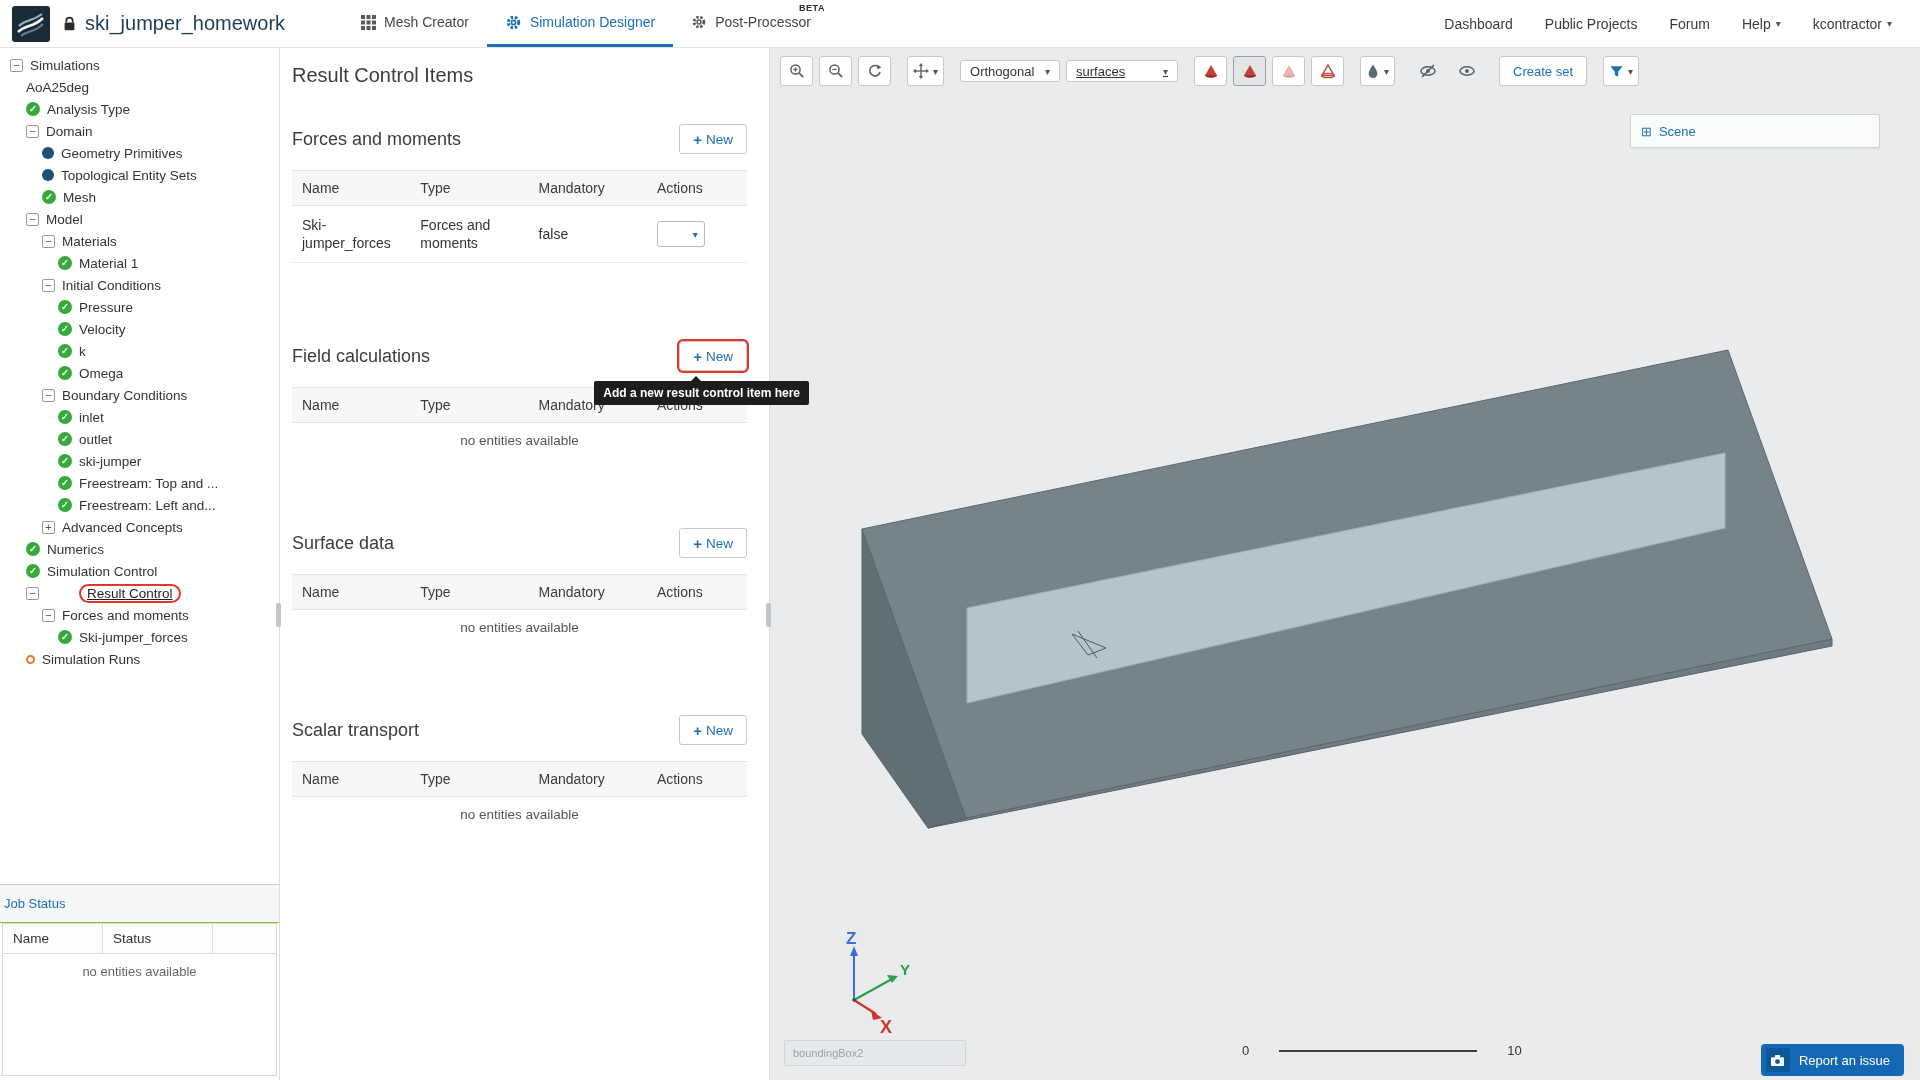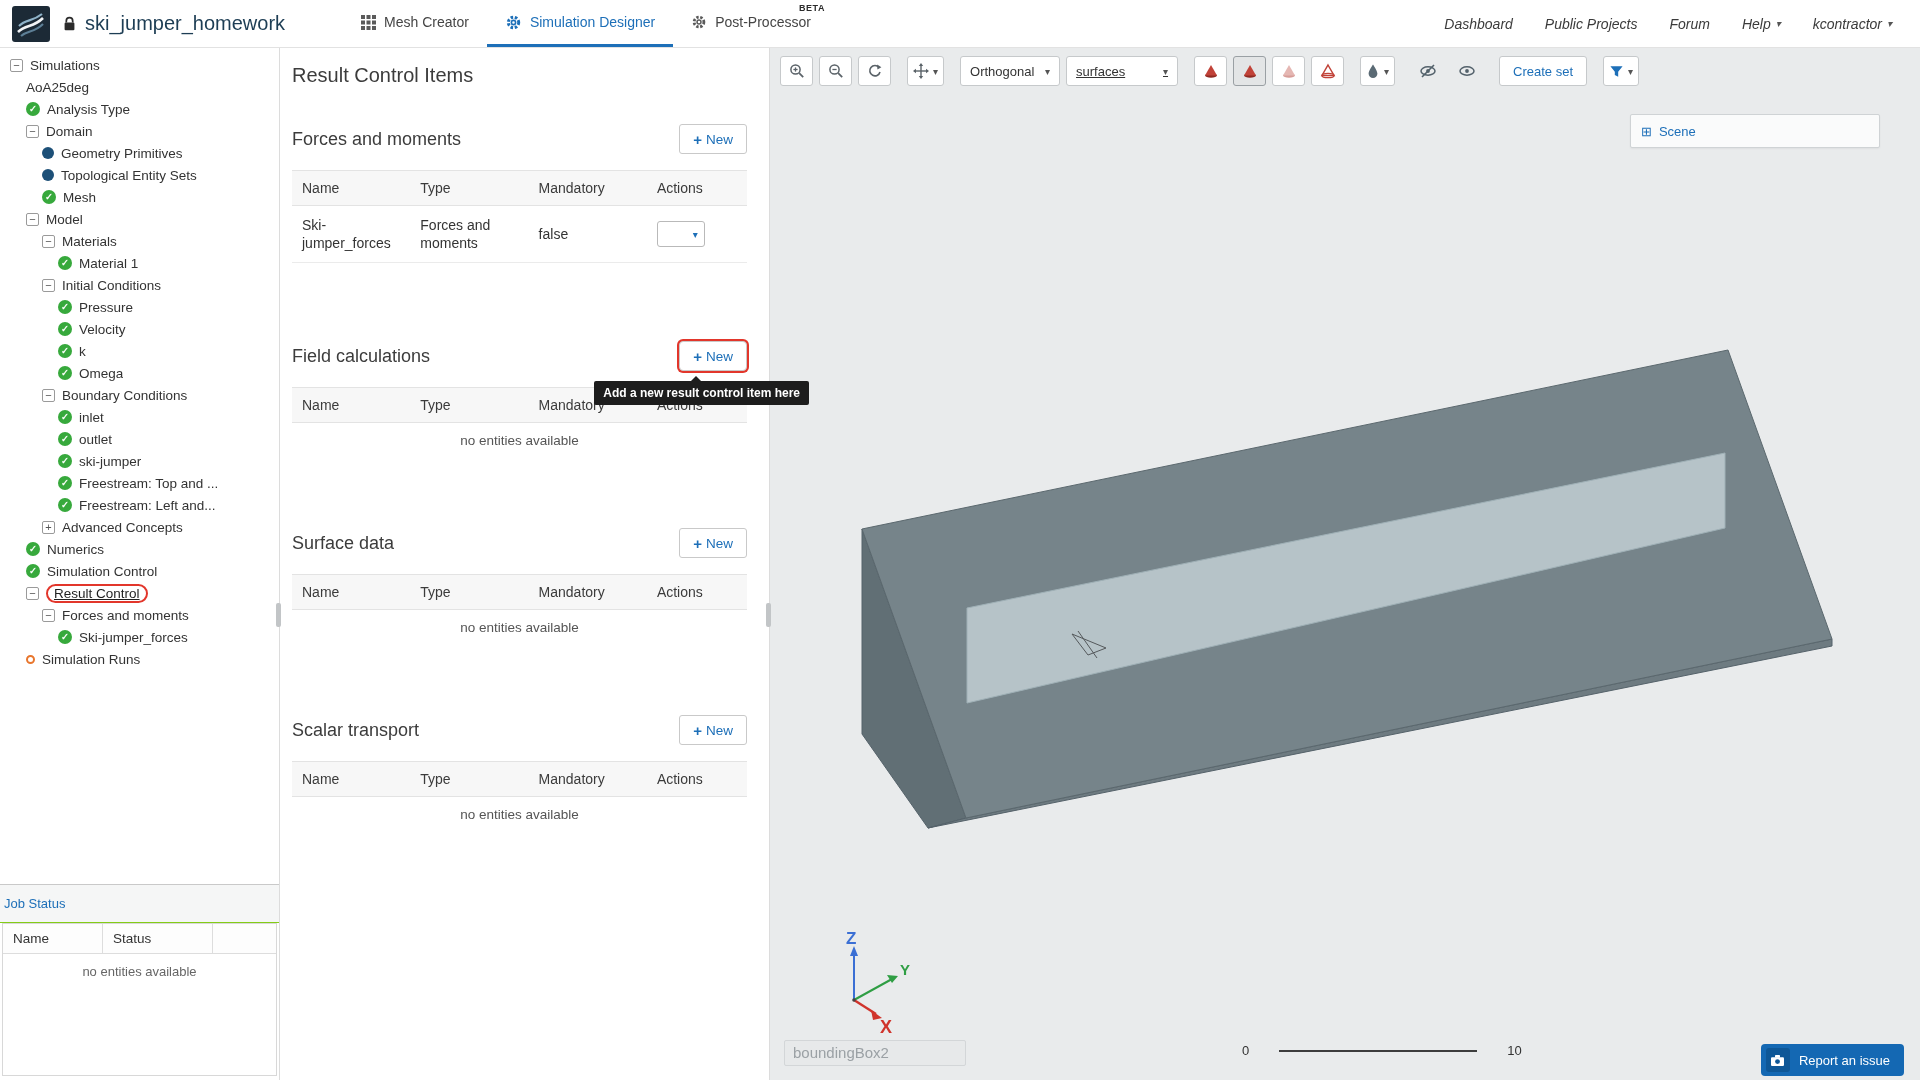--- a/index.html
+++ b/index.html
@@ -11,40 +11,40 @@
   .logo { width:38px; height:36px; flex:none; margin-right:12px; cursor:pointer; }
   .lock { margin-right:8px; display:flex; align-items:center; }
   .proj-title { font-size:20px; color:#1d3d54; font-weight:500; white-space:nowrap; }
   .tabs { display:flex; height:100%; margin-left:58px; }
   .nav-tab { display:flex; align-items:center; gap:8px; padding:0 18px; height:100%; position:relative; font-size:14px; color:#454545; cursor:pointer; border-bottom:3px solid transparent; }
   .nav-tab .tab-ic { color:#5a5a5a; display:flex; }
   .nav-tab.active { color:#1d6fb8; border-bottom-color:#1d6fb8; }
   .nav-tab.active .tab-ic { color:#1d6fb8; }
   .beta { position:absolute; top:3px; right:4px; font-size:9px; font-weight:bold; color:#2b2b2b; letter-spacing:.5px;padding-left:24px; }
   .nav-right { margin-left:auto; display:flex; align-items:center; gap:32px; padding-right:28px; font-size:14px; color:#3b3b3b; }
-  .nav-link { cursor:pointer; white-space:nowrap; display:flex; align-items:center; gap:5px;font-style:italic; }
+  .nav-link { cursor:pointer; white-space:nowrap; display:flex; align-items:center; gap:5px; }
   .caret { font-size:10px; color:#555; }
 
   
   .main { display:flex; height:1032px; position:relative; }
   .grip { position:absolute; width:5px; height:24px; background:#c2c5c7; border-radius:2px; top:555px; z-index:4; }
   .grip.g1 { left:276px; } .grip.g2 { left:766px; }
 
   
   .navigator { width:280px; flex:none; border-right:1px solid #dcdcdc; position:relative; background:#fff; }
   .nav-head { font-size:19px; color:#3a3a3a; font-weight:400; padding:16px 12px 14px; }
   .tree { margin-top:6px; }
   .tree-item { display:flex; align-items:center; gap:7px; height:22px; font-size:13.5px; color:#333; cursor:pointer; white-space:nowrap; }
   .t-ic { flex:none; display:inline-block; }
   .t-minus, .t-plus { width:13px; height:13px; border:1px solid #9a9a9a; background:#fff; color:#555; font-size:11px; line-height:10px; text-align:center; border-radius:2px; }
   .t-check { width:14px; height:14px; border-radius:50%; background:#37a93c; color:#fff; font-size:9.5px; line-height:14px; text-align:center; font-weight:bold; }
   .t-dot { width:12px; height:12px; border-radius:50%; background:#1d5078; }
   .t-ring { width:9px; height:9px; border-radius:50%; border:2px solid #e8762d; background:#fff; }
   .t-label { overflow:hidden; text-overflow:ellipsis; }
-  .t-hl { border:2px solid #e2362b; border-radius:10px; padding:0 6px; text-decoration:underline; font-weight:500; color:#1f1f1f; }
+  .t-hl { border:2px solid #e2362b; border-radius:10px; padding:0 6px; text-decoration:underline; font-weight:500; color:#1f1f1f;margin-left:33px; }
 
   
   .job-status { position:absolute; bottom:0; left:0; width:100%; height:196px; border-top:1px solid #c9c9c9; background:#fff; }
   .js-title { height:38px; background:#f5f6f6; display:flex; align-items:center; padding:0 4px; color:#1d6fb8; font-size:13px; border-bottom:1px solid #84cc16; }
   .js-body { border:1px solid #d8d8d8; margin:0 2px; height:calc(100% - 42px); background:#fff; }
   .js-cols { display:grid; grid-template-columns:100px 110px 1fr; height:30px; border-bottom:1px solid #ddd; background:#fdfdfd; }
   .js-col { border-right:1px solid #ddd; padding-left:10px; font-size:13.5px; color:#333; line-height:29px; }
   .js-col:last-child { border-right:none; }
   .js-empty { text-align:center; color:#666; font-size:13px; padding-top:10px; }
 
@@ -67,28 +67,28 @@
   .mini-select { width:48px; height:26px; border:1px solid #b9b9b9; border-radius:3px; background:#fff; display:flex; align-items:center; justify-content:flex-end; padding-right:6px; cursor:pointer; }
   .mini-select .caret { color:#1d6fb8; }
   .rc-empty { text-align:center; font-size:13.5px; color:#555; padding:10px 0 2px; }
 
   
   .viewport { flex:1; position:relative; background:#e9ebec; overflow:hidden; }
   .vp-toolbar { position:absolute; top:8px; left:10px; display:flex; align-items:center; gap:6px; z-index:5; }
   .vbtn { height:30px; min-width:33px; background:#fff; border:1px solid #c6c9cb; border-radius:3px; display:flex; align-items:center; justify-content:center; color:#5a6268; cursor:pointer; padding:0 5px; gap:4px; font-family:inherit; }
   .vbtn.flat { background:transparent; border-color:transparent; color:#53616b; }
   .vbtn.active { background:#e3e5e6; border-color:#9aa0a4; }
-  .vsel { height:30px; background:#fff; border:1px solid #c6c9cb; border-radius:3px; display:flex; align-items:center; justify-content:space-between; padding:8px 9px; font-size:13px; color:#333; cursor:pointer; }
+  .vsel { height:22px; background:#fff; border:1px solid #c6c9cb; border-radius:3px; display:flex; align-items:center; justify-content:space-between; padding:8px 9px; font-size:13px; color:#333; cursor:pointer; }
   .w-proj { width:100px; } .w-disp { width:112px;text-decoration:underline; }
   .gap { margin-left:10px; }
   .create-set { height:30px; background:#fff; border:1px solid #c6c9cb; border-radius:3px; color:#1d6fb8; font-size:13px; padding:0 13px; cursor:pointer; font-family:inherit; }
   .scene-bar { position:absolute; top:66px; right:40px; width:250px; height:34px; background:#fafbfb; border:1px solid #cfd3d5; border-radius:2px; display:flex; align-items:center; gap:7px; padding:0 10px; color:#1d6fb8; font-size:13px; z-index:4; cursor:pointer; box-shadow:0 1px 2px rgba(0,0,0,.05); }
   .scene-plus { font-size:13px; color:#1d6fb8; }
   .scene-svg { position:absolute; inset:0; }
-  .bbox-input { position:absolute; left:14px; bottom:14px; width:182px; height:26px; background:#e7e9ea; border:1px solid #d3d6d8; border-radius:2px; color:#9ba1a5; font-size:15px; line-height:24px; padding:0 8px; }
+  .bbox-input { position:absolute; left:14px; bottom:14px; width:182px; height:26px; background:#e7e9ea; border:1px solid #d3d6d8; border-radius:2px; color:#9ba1a5; font-size:11px; line-height:24px; padding:0 8px; }
   .scalebar { position:absolute; left:472px; bottom:22px; display:flex; align-items:center; gap:30px; font-size:13px; color:#333; }
   .scale-line { width:198px; height:2px; background:#3d3d3d; }
   .report-btn { position:absolute; right:16px; bottom:4px; height:32px; background:#1468b3; color:#fff; border:none; border-radius:4px; display:flex; align-items:center; gap:9px; padding:0 14px 0 5px; font-size:13px; cursor:pointer; font-family:inherit; }
   .cam-chip { width:24px; height:24px; background:#0e5797; border-radius:3px; display:flex; align-items:center; justify-content:center; }
 </style>
 </head>
 <body>
 
 <div class="app">
 

